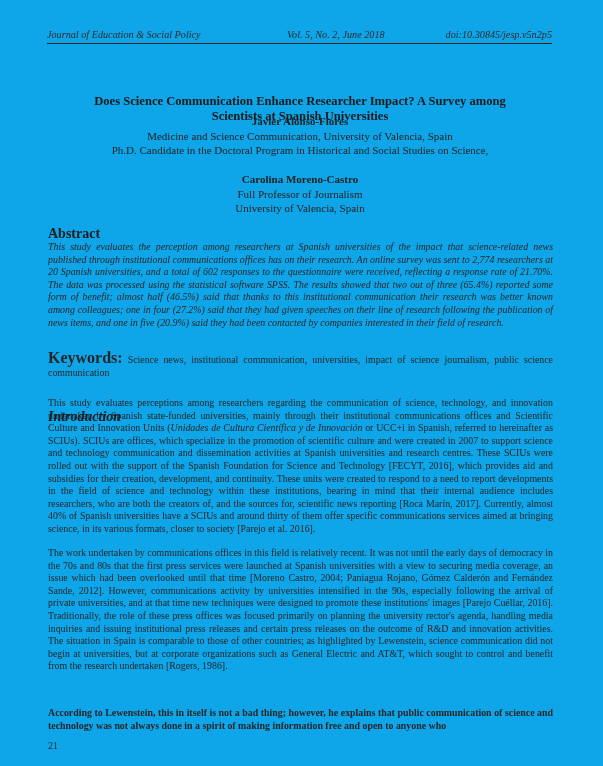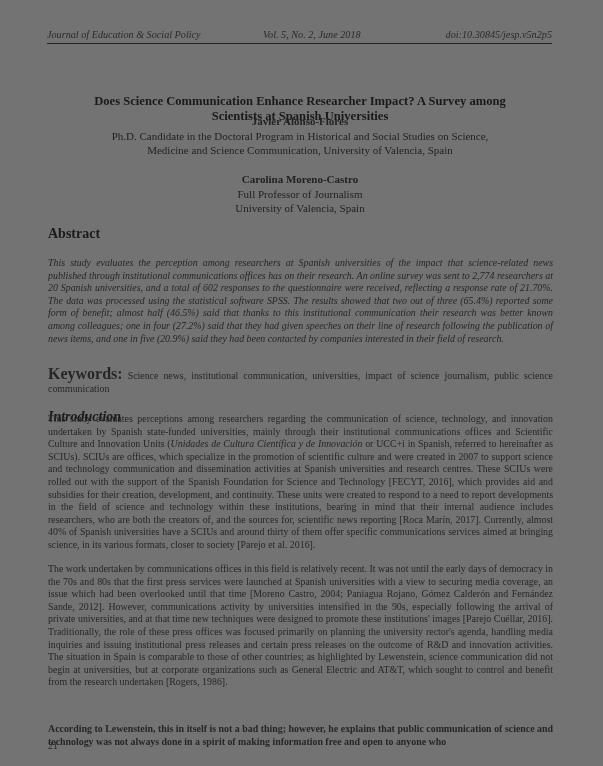--- a/index.html
+++ b/index.html
@@ -1,31 +1,31 @@
 <!DOCTYPE html>
 <html><head>
 <meta charset="utf-8">
 <style>
   html, body { margin: 0; padding: 0; background: #ffffff; }
   body { width: 603px; height: 766px; overflow: hidden; position: relative; font-family: "Liberation Serif", "DejaVu Serif", serif; color: #1e1e1e; }
-  .page { position: absolute; left: 0; top: 0; width: 603px; height: 766px; background: #737373; }
+  .page { position: absolute; left: 0; top: 0; width: 603px; height: 766px; background: #0ea5e9; }
   .running-head { position: absolute; left: 47px; top: 29px; width: 505px; height: 14px; border-bottom: 1.3px solid #222; font-style: italic; font-size: 10.2px; color: #2a2a2a; }
   .running-head span { position: absolute; top: 0; white-space: nowrap; }
   .rh-journal { left: 0; }
-  .rh-vol { left: 216px; text-align: right; }
+  .rh-vol { left: 240px; text-align: right; }
   .rh-doi { right: 0; }
   .title { position: absolute; left: 47px; top: 66px; width: 506px; text-align: center; font-weight: bold; font-size: 12.6px; line-height: 15px; color: #1a1a1a; margin-top: 28px; }
   .author-block { position: absolute; left: 47px; width: 506px; text-align: center; font-size: 11px; line-height: 14.5px; color: #222; }
   .author-1 { top: 114px; }
   .author-2 { top: 172px; }
   .author-name { font-weight: bold; }
   .section-heading { position: absolute; left: 48px; font-weight: bold; font-size: 14px; color: #1a1a1a; }
   .abstract-heading { top: 226px; }
   .intro-heading { top: 381px; font-style: italic; margin-top: 28px; }
-  .text-block { position: absolute; left: 48px; width: 505px; font-size: 9.9px; line-height: 12.6px; text-align: justify; color: #262626; margin-top: 16px; }
+  .text-block { position: absolute; left: 48px; width: 505px; font-size: 9.9px; line-height: 12.6px; text-align: justify; color: #262626; }
   .abstract-text { top: 241px; font-style: italic; }
   .keywords { top: 352px; }
   .keywords-label { font-weight: bold; font-size: 16px; }
   .intro-p1 { top: 397px; }
   .intro-p2 { top: 547px; }
   .intro-p3 { top: 707px; font-weight: bold; }
   .page-number { position: absolute; left: 48px; top: 740px; font-size: 10px; color: #2a2a2a; }
   .it { font-style: italic; }
 </style>
 </head>
@@ -39,22 +39,22 @@
     <span class="rh-doi">doi:10.30845/jesp.v5n2p5</span>
   </div>
 
   <div class="title">
     <div>Does Science Communication Enhance Researcher Impact? A Survey among</div>
     <div>Scientists at Spanish Universities</div>
   </div>
 
   <div class="author-block author-1">
     <div class="author-name">Javier Alonso-Flores</div>
+    <div>Medicine and Science Communication, University of Valencia, Spain</div>
     <div>Ph.D. Candidate in the Doctoral Program in Historical and Social Studies on Science,</div>
-    <div>Medicine and Science Communication, University of Valencia, Spain</div>
   </div>
 
   <div class="author-block author-2">
     <div class="author-name">Carolina Moreno-Castro</div>
     <div>Full Professor of Journalism</div>
     <div>University of Valencia, Spain</div>
   </div>
 
   <div class="section-heading abstract-heading">Abstract</div>
   <div class="text-block abstract-text">This study evaluates the perception among researchers at Spanish universities of the impact that science-related news published through institutional communications offices has on their research. An online survey was sent to 2,774 researchers at 20 Spanish universities, and a total of 602 responses to the questionnaire were received, reflecting a response rate of 21.70%. The data was processed using the statistical software SPSS. The results showed that two out of three (65.4%) reported some form of benefit; almost half (46.5%) said that thanks to this institutional communication their research was better known among colleagues; one in four (27.2%) said that they had given speeches on their line of research following the publication of news items, and one in five (20.9%) said they had been contacted by companies interested in their field of research.</div>

